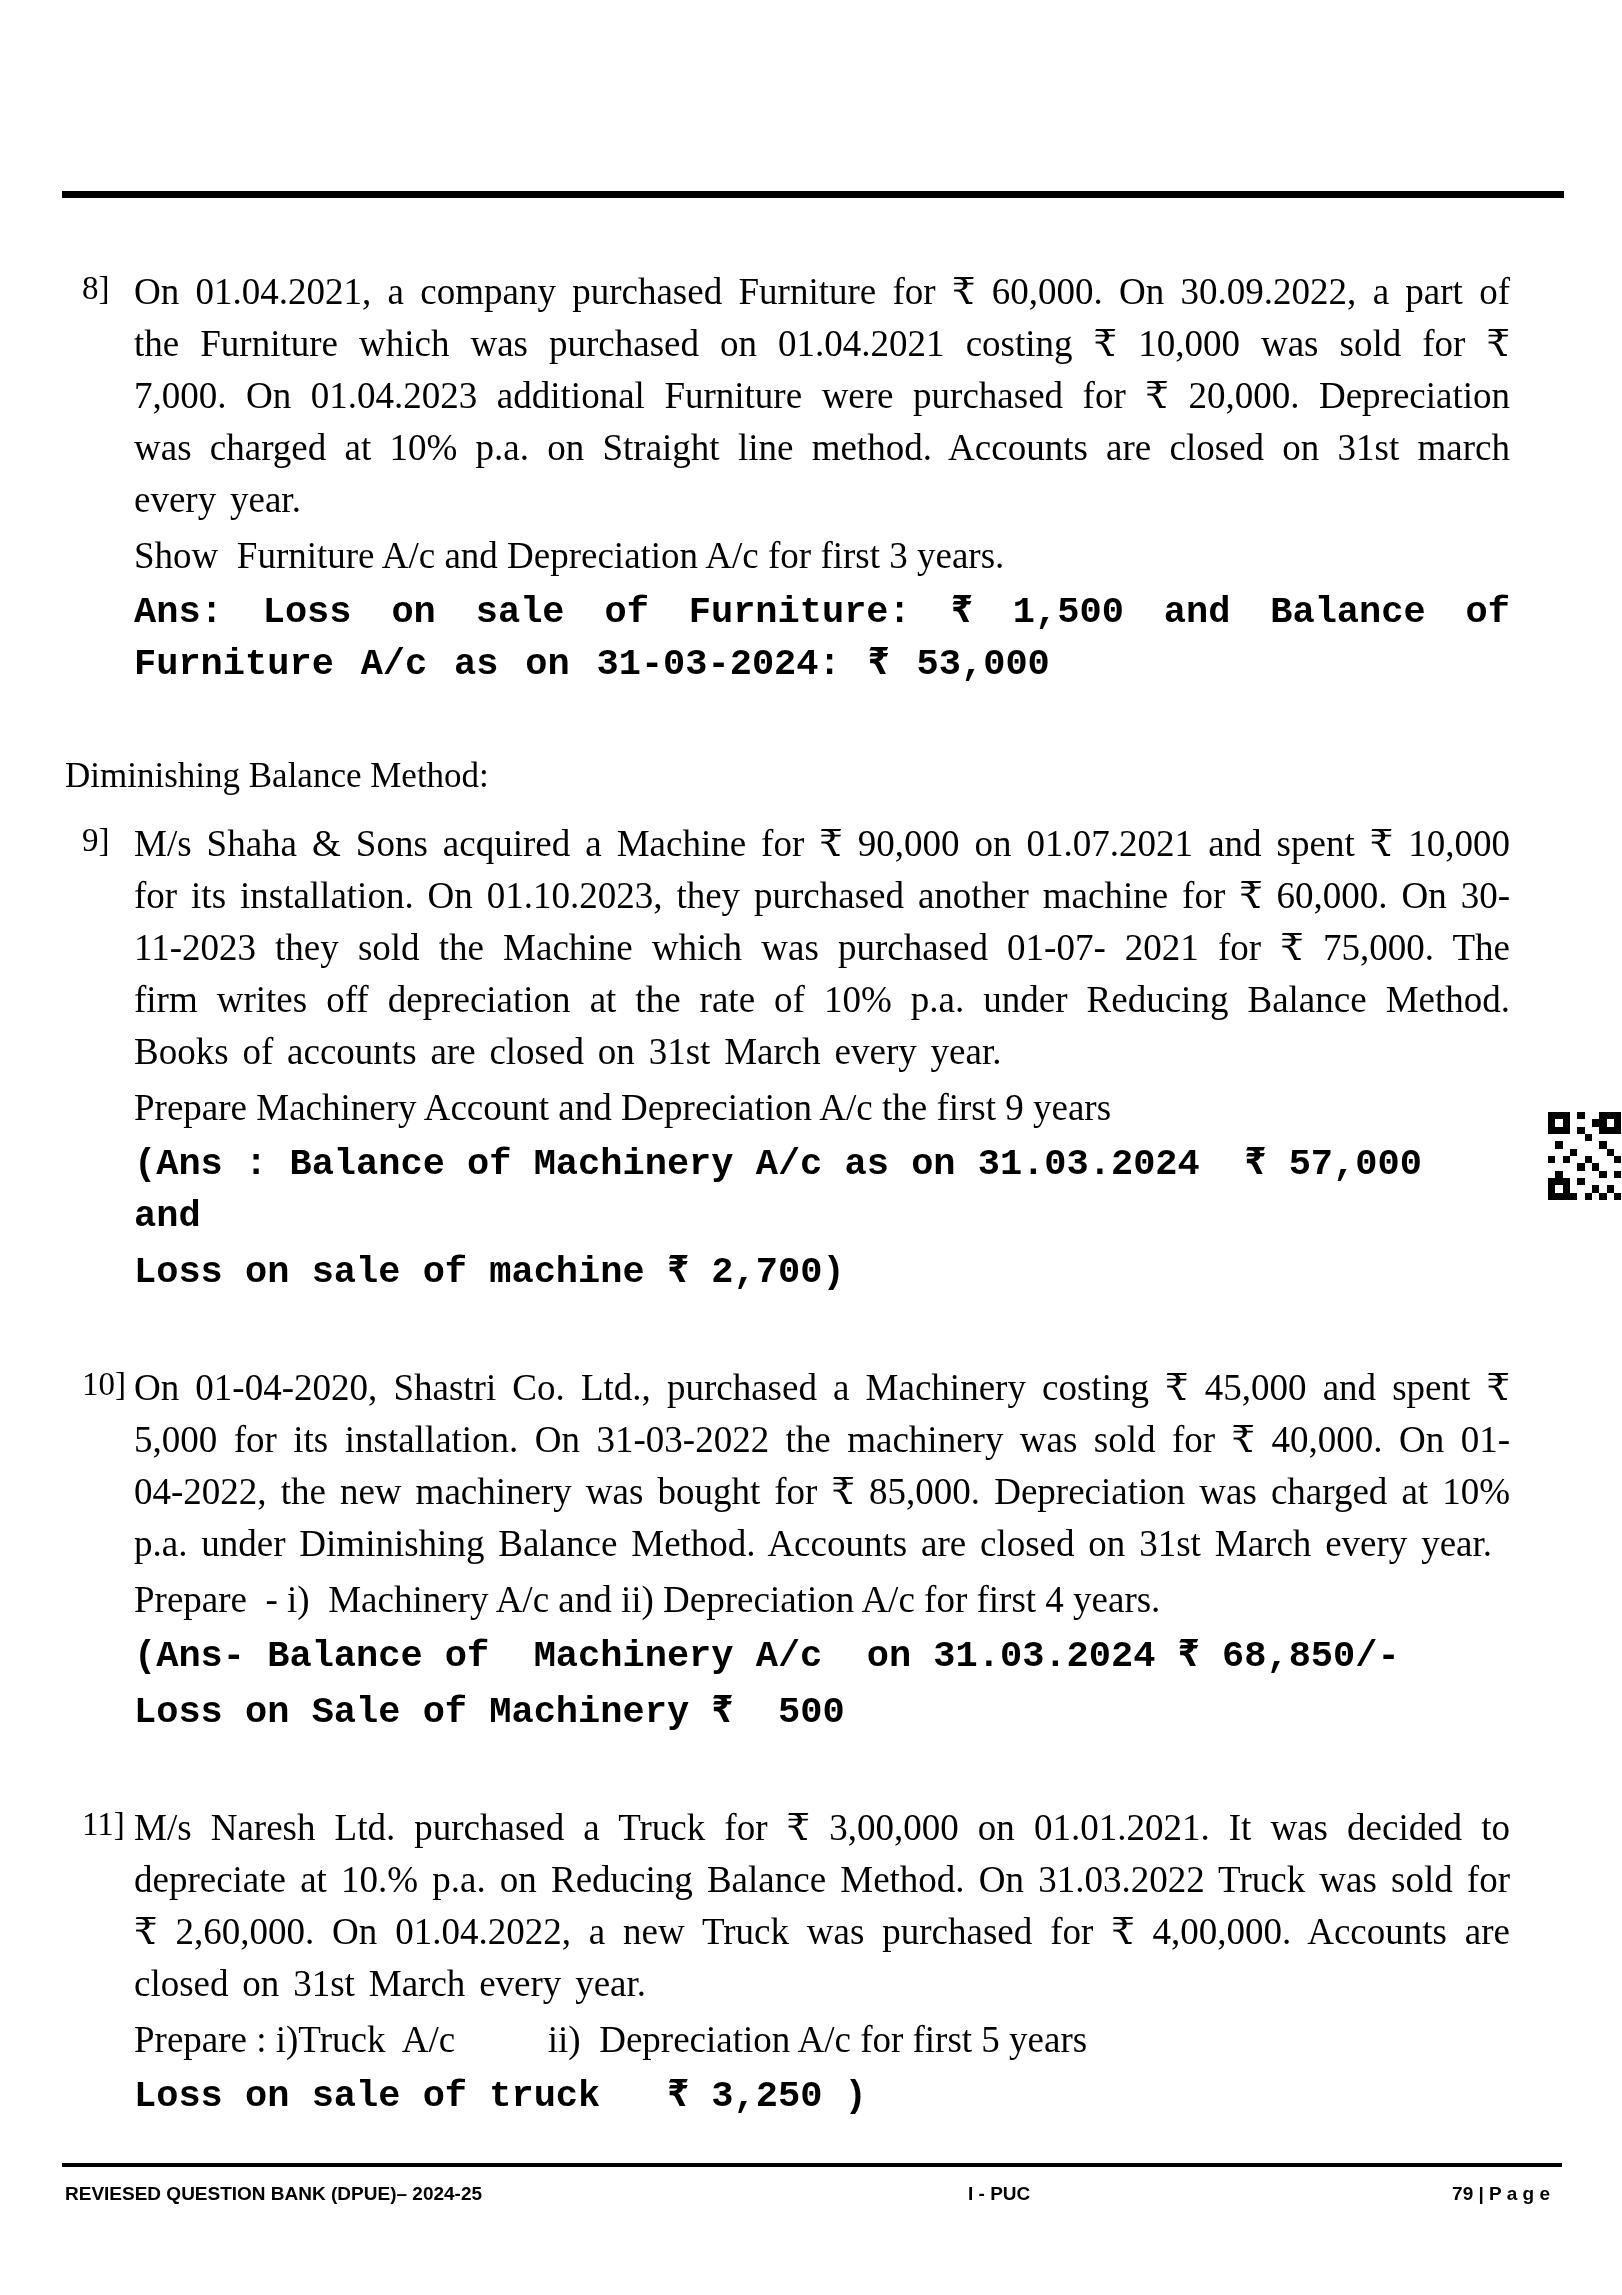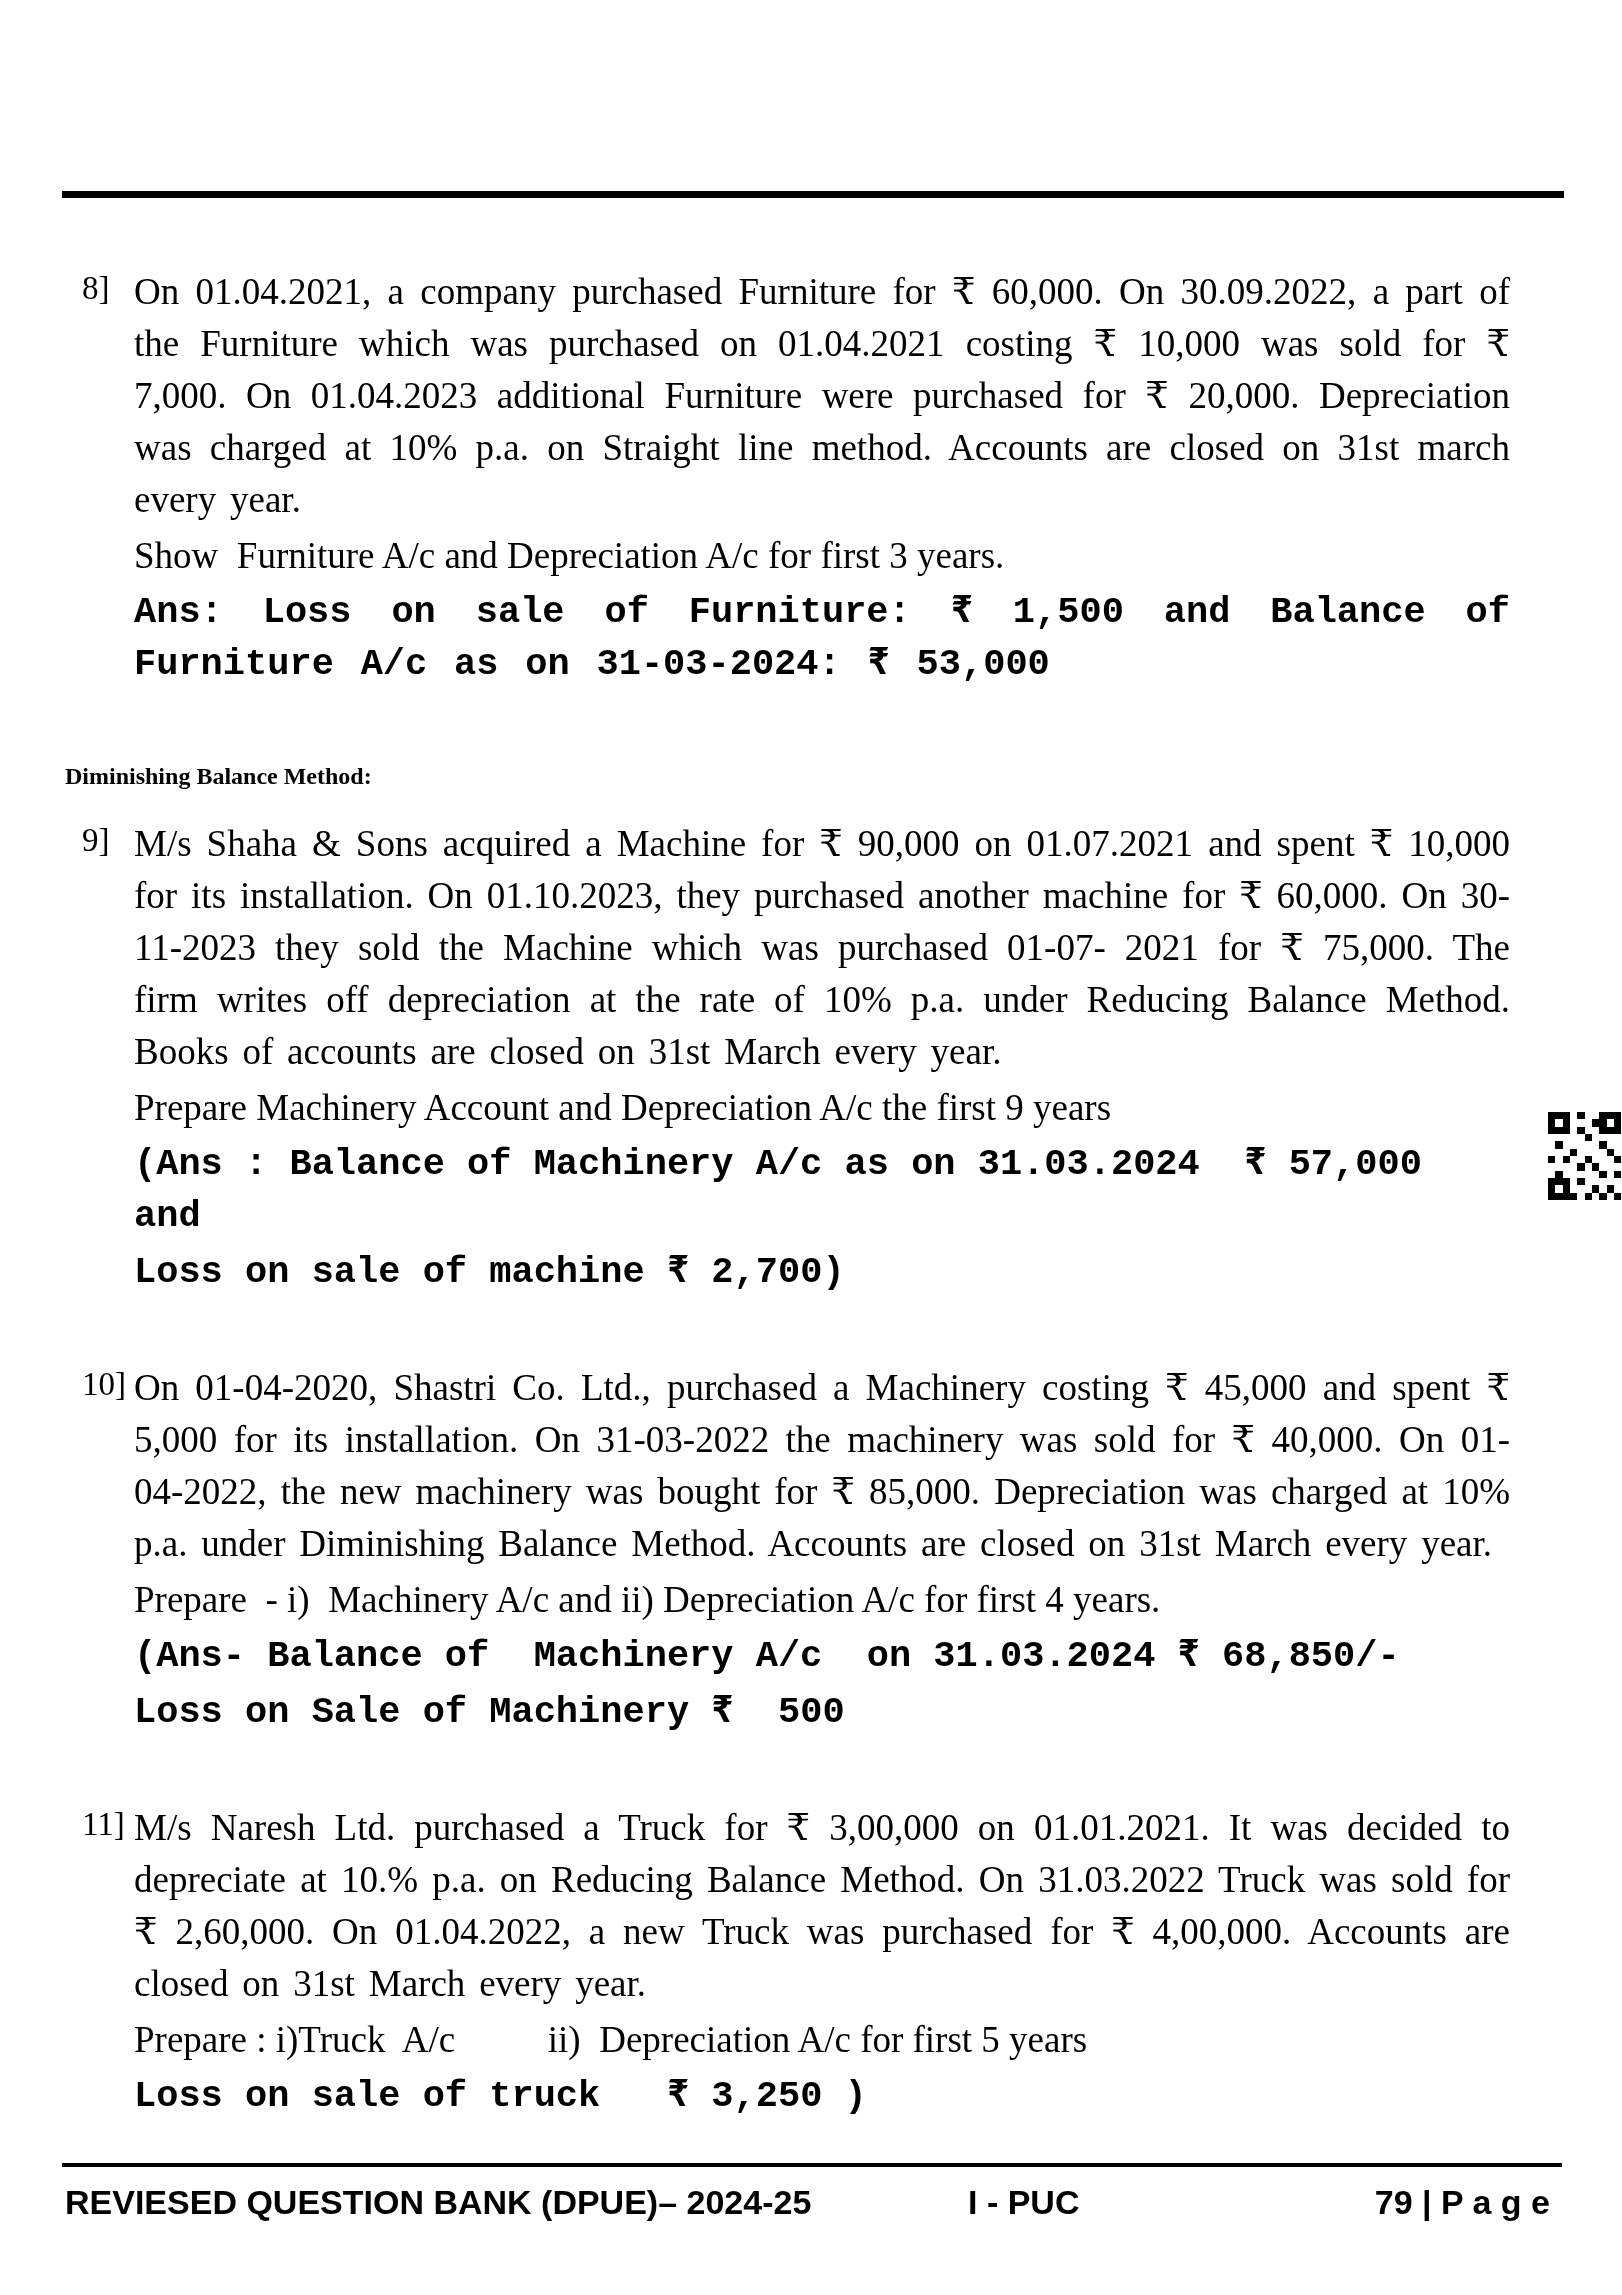--- a/index.html
+++ b/index.html
@@ -57,23 +57,23 @@
     white-space: pre-wrap;
   }
   .answer {
     font-weight: bold;
     font-family: Liberation Mono, monospace;
   }
   .answer.body-text {
     text-align: justify;
   }
   .section-heading {
-    font-size: 24px;
+    font-size: 35px;
     line-height: 52px;
-    font-weight: bold;
+    font-weight: normal;
     margin: 0 0 11.8px 0;
   }
   .qr {
     position: absolute;
     right: 0px;
     top: 1112px;
     width: 75px;
     height: 88px;
   }
   .footer-rule {
@@ -82,21 +82,21 @@
     top: 2163px;
     width: 1500px;
     height: 3.9px;
     background: #000;
   }
   .footer-text {
     position: absolute;
     top: 2183px;
     font-family: "Liberation Sans", sans-serif;
     font-weight: bold;
-    font-size: 34px;
+    font-size: 19px;
     white-space: pre;
   }
   .footer-left  { left: 65px; }
   .footer-center{ left: 968px; }
   .footer-right { right: 72px; }
 </style>
 </head>
 <body>
 
 <div class="page">

